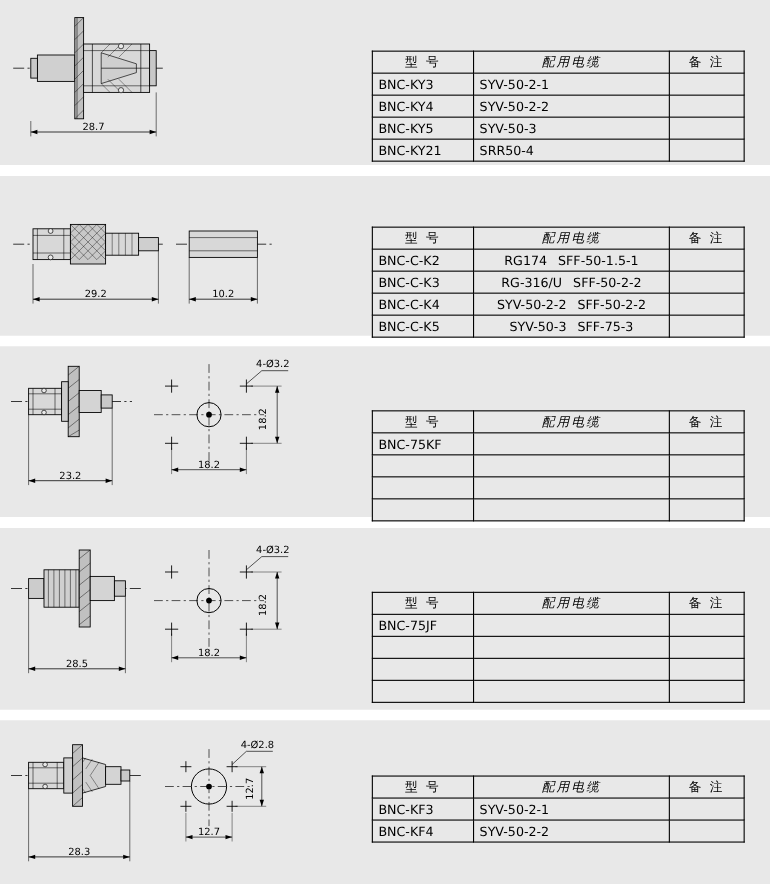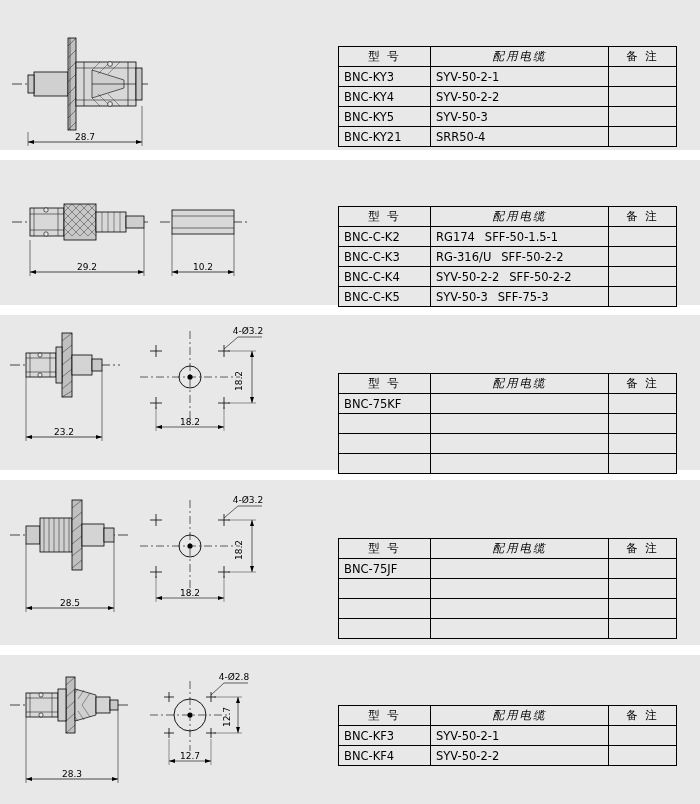--- a/index.html
+++ b/index.html
@@ -61,37 +61,37 @@
   table.spec thead td{
     text-align:center;
     letter-spacing:2px;
   }
   .col-model{width:92px;}
   .col-cable{width:178px;font-style:italic;}
   .col-note{width:68px;}
 
   .cable-two{
     display:flex;
-    justify-content:flex-start;
+    justify-content:center;
   }
   .cable-two span:first-child{padding-right:10px;}
 
   .dim{
     font-size:9px;
     font-family:"DejaVu Sans","Liberation Sans",sans-serif;
   }
   text{font-family:"DejaVu Sans","Liberation Sans",sans-serif;}
 </style>
 </head>
 <body>
 
 <div class="page">
 
   <div class="section" style="height:150px;">
-    <div class="draw-area" style="height:150px;margin-top:22px;">
+    <div class="draw-area" style="height:150px;">
       <svg class="svg-wrap" width="330" height="150" viewBox="0 0 330 150">
 
         <line x1="12" y1="62" x2="150" y2="62" stroke="#000" stroke-width="0.7" stroke-dasharray="10,3,2,3"></line>
 
         <rect x="34" y="50" width="34" height="24" fill="#d0d0d0" stroke="#000" stroke-width="0.8"></rect>
         <rect x="28" y="53" width="6" height="18" fill="#c8c8c8" stroke="#000" stroke-width="0.8"></rect>
 
         <rect x="68" y="16" width="8" height="92" fill="#c0c0c0" stroke="#000" stroke-width="0.8"></rect>
         <line x1="70" y1="16" x2="70" y2="108" stroke="#000" stroke-width="0.5"></line>
 

